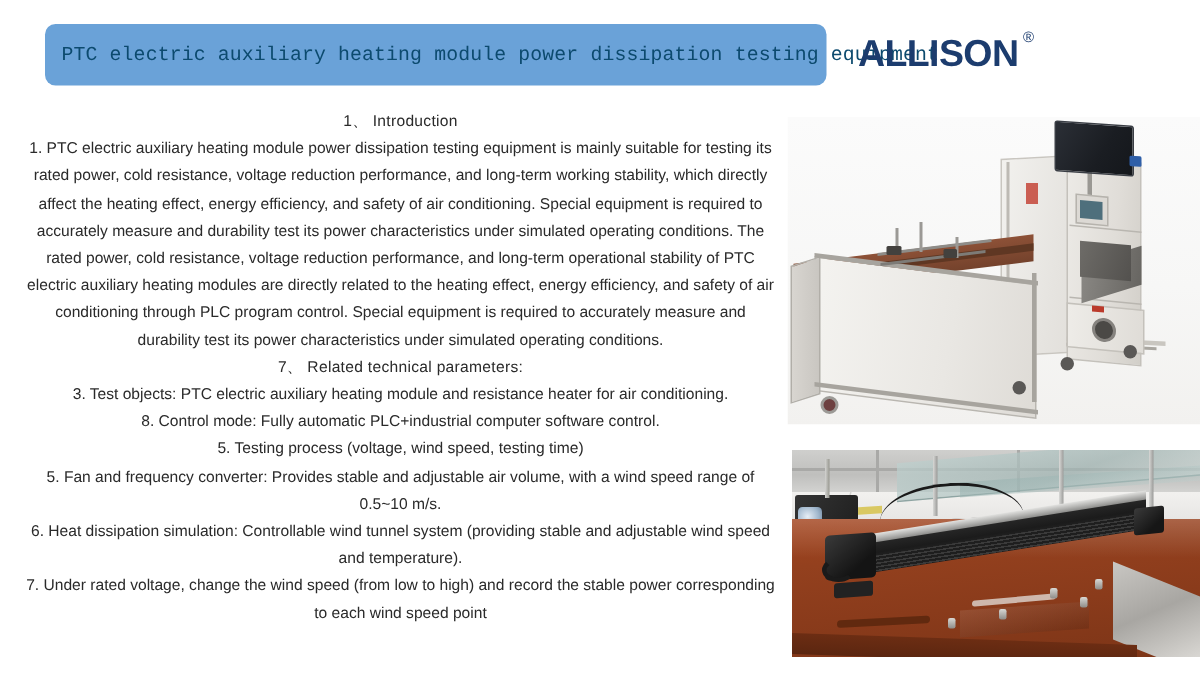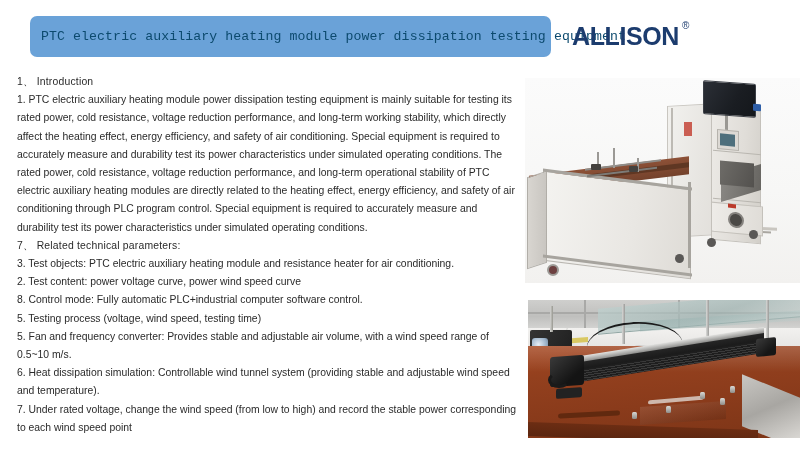--- a/index.html
+++ b/index.html
@@ -80,21 +80,21 @@
   .content {
     position: absolute;
     left: 17px; top: 73px;
     width: 500px;
   }
 
   .para {
     font-size: 10.4px;
     color: #2a2a2a;
     line-height: 18.2px;
-    text-align: left;
+    text-align: center;
   }
 
   .para.heading {
     letter-spacing: 0.2px;
   }
 
   
   .photo {
     position: absolute;
     background: #ffffff;
@@ -401,21 +401,20 @@
     <span class="brand-reg">®</span>
   </div>
 
 </div>
 
 <div class="content">
   <p class="para heading">1、 Introduction</p>
   <p class="para">1. PTC electric auxiliary heating module power dissipation testing equipment is mainly suitable for testing its rated power, cold resistance, voltage reduction performance, and long-term working stability, which directly affect the heating effect, energy efficiency, and safety of air conditioning. Special equipment is required to accurately measure and durability test its power characteristics under simulated operating conditions. The rated power, cold resistance, voltage reduction performance, and long-term operational stability of PTC electric auxiliary heating modules are directly related to the heating effect, energy efficiency, and safety of air conditioning through PLC program control. Special equipment is required to accurately measure and durability test its power characteristics under simulated operating conditions.</p>
   <p class="para heading">7、 Related technical parameters:</p>
   <p class="para">3. Test objects: PTC electric auxiliary heating module and resistance heater for air conditioning.</p>
-  <p class="para">2. Test content: power voltage curve, power wind speed curve</p>
   <p class="para">8. Control mode: Fully automatic PLC+industrial computer software control.</p>
   <p class="para">5. Testing process (voltage, wind speed, testing time)</p>
   <p class="para">5. Fan and frequency converter: Provides stable and adjustable air volume, with a wind speed range of 0.5~10 m/s.</p>
   <p class="para">6. Heat dissipation simulation: Controllable wind tunnel system (providing stable and adjustable wind speed and temperature).</p>
   <p class="para">7. Under rated voltage, change the wind speed (from low to high) and record the stable power corresponding to each wind speed point</p>
 </div>
 
 <div class="photo photo-top">
   <div class="ph-layer t-floor"></div>
   <div class="ph-layer t-cab-body"></div>

